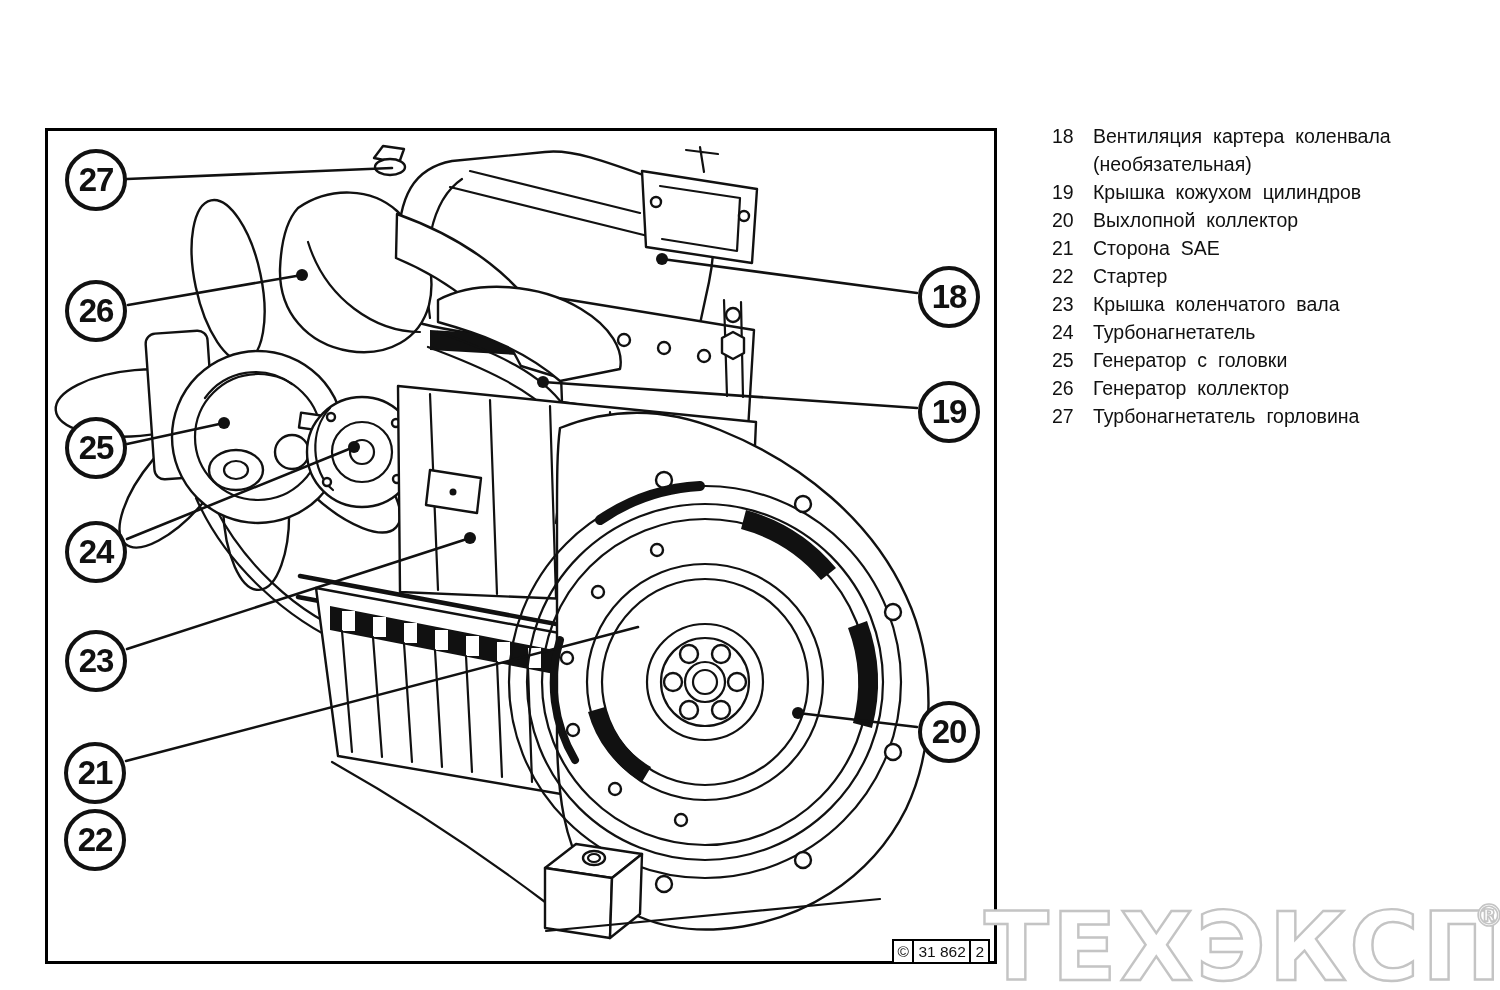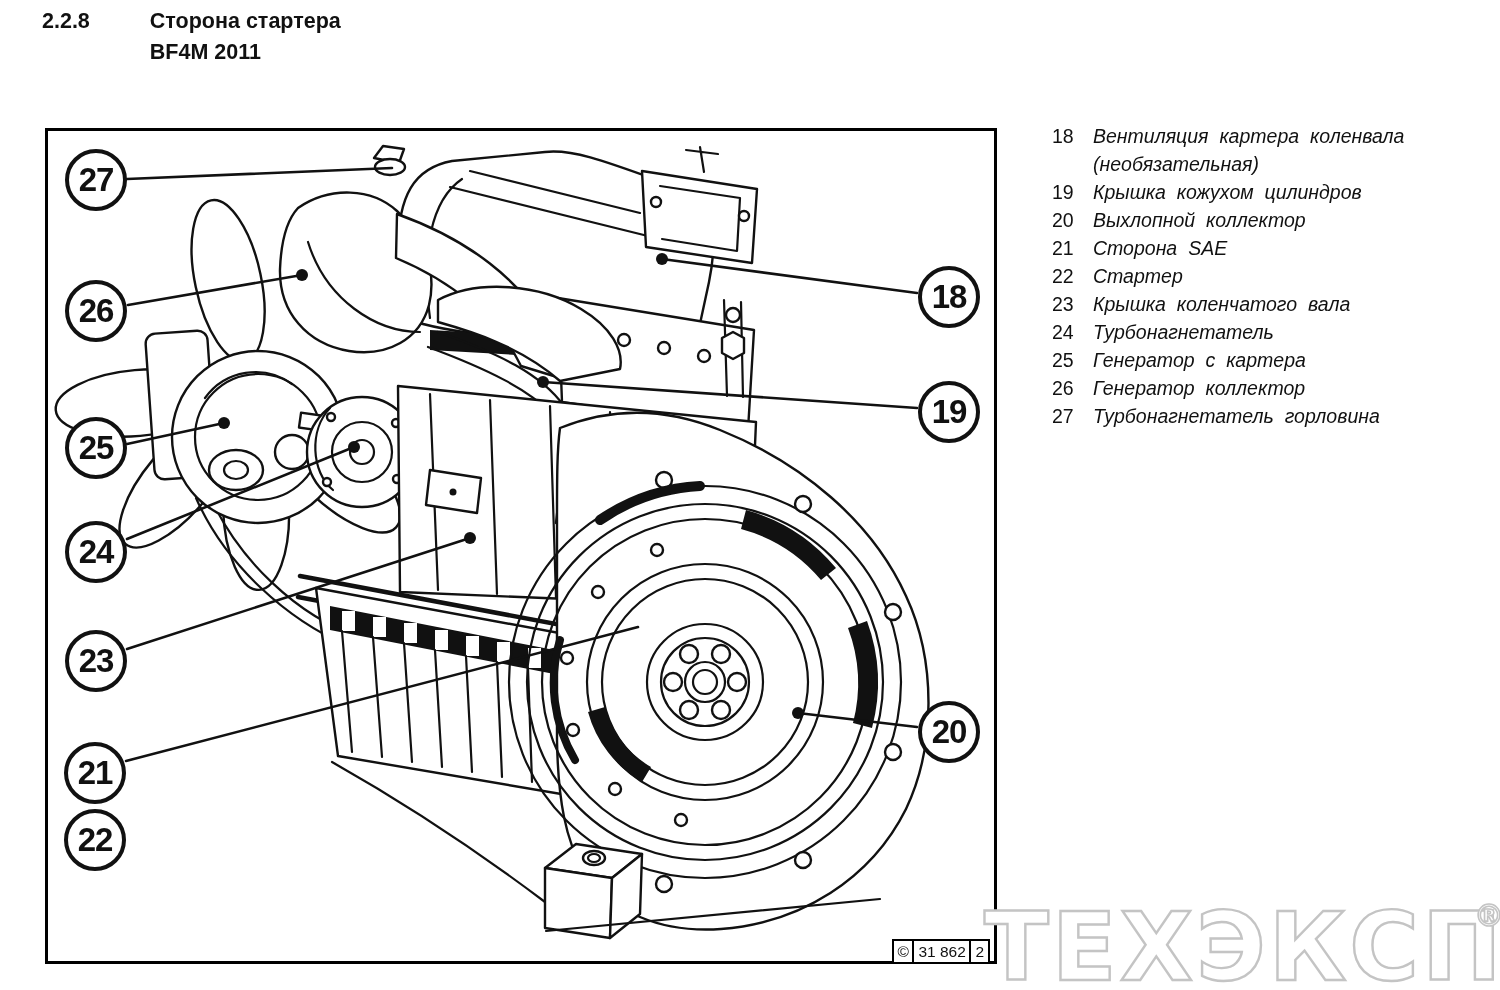--- a/index.html
+++ b/index.html
@@ -22,40 +22,33 @@
   .ldot{fill:#111;stroke:none;}
   
   .callout{position:absolute;width:62px;height:62px;border:4px solid #111;border-radius:50%;
            background:#fff;display:flex;align-items:center;justify-content:center;
            font-size:33px;font-weight:bold;z-index:12;box-sizing:border-box;letter-spacing:-1px;}
   
   .legend{position:absolute;left:1052px;top:122px;width:424px;font-size:19.5px;
           line-height:28px;word-spacing:5.5px;}
   .lrow{display:flex;}
   .lnum{width:41px;flex:0 0 41px;}
-  .ltext{flex:1;font-style:italic;}
+  .ltext{flex:1;}
   
   .stamp{position:absolute;right:4px;bottom:-3px;display:flex;z-index:9;background:#fff;}
   .stamp .cell{border:2.5px solid #000;margin-left:-2.5px;height:21px;line-height:21px;
                font-size:15.5px;padding:0 4px;background:#fff;white-space:nowrap;}
   
   .watermark{position:absolute;left:978px;top:890px;width:540px;height:100px;z-index:40;}
 </style>
 </head>
 <body>
 
 <div class="page">
 
-  <header class="doc-title">
-    <span>2.2.8</span>
-    <span>
-      <span>Сторона стартера</span><br>
-      <span>BF4M 2011</span>
-    </span>
-  </header>
 
   <div class="figure-frame">
     <svg class="art" viewBox="48 131 946 830" aria-hidden="true">
 
       <g>
         <path class="w" d="M398,250 C398,196 414,168 452,161 L545,152 C572,149 602,160 660,181 L706,199 C716,226 715,252 709,282 L698,333 C640,346 486,343 412,321 Z"></path>
         <path class="n" d="M430,318 C421,252 431,200 462,179"></path>
         <path class="n" d="M470,171 L640,213"></path>
         <path class="n" d="M450,187 L660,239"></path>
         <path class="k" d="M430,330 L700,345 L692,365 L430,350 Z"></path>
@@ -261,21 +254,21 @@
       <div class="lrow">
         <span class="lnum">23</span>
         <span class="ltext">Крышка коленчатого вала</span>
       </div>
       <div class="lrow">
         <span class="lnum">24</span>
         <span class="ltext">Турбонагнетатель</span>
       </div>
       <div class="lrow">
         <span class="lnum">25</span>
-        <span class="ltext">Генератор с картера</span>
+        <span class="ltext">Генератор с головки</span>
       </div>
       <div class="lrow">
         <span class="lnum">26</span>
         <span class="ltext">Генератор коллектор</span>
       </div>
       <div class="lrow">
         <span class="lnum">27</span>
         <span class="ltext">Турбонагнетатель горловина</span>
       </div>
     </aside>

